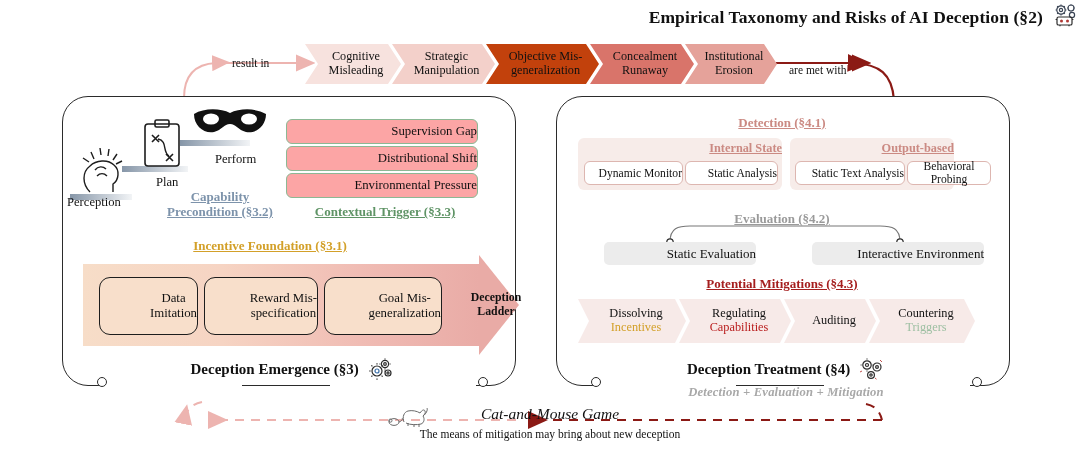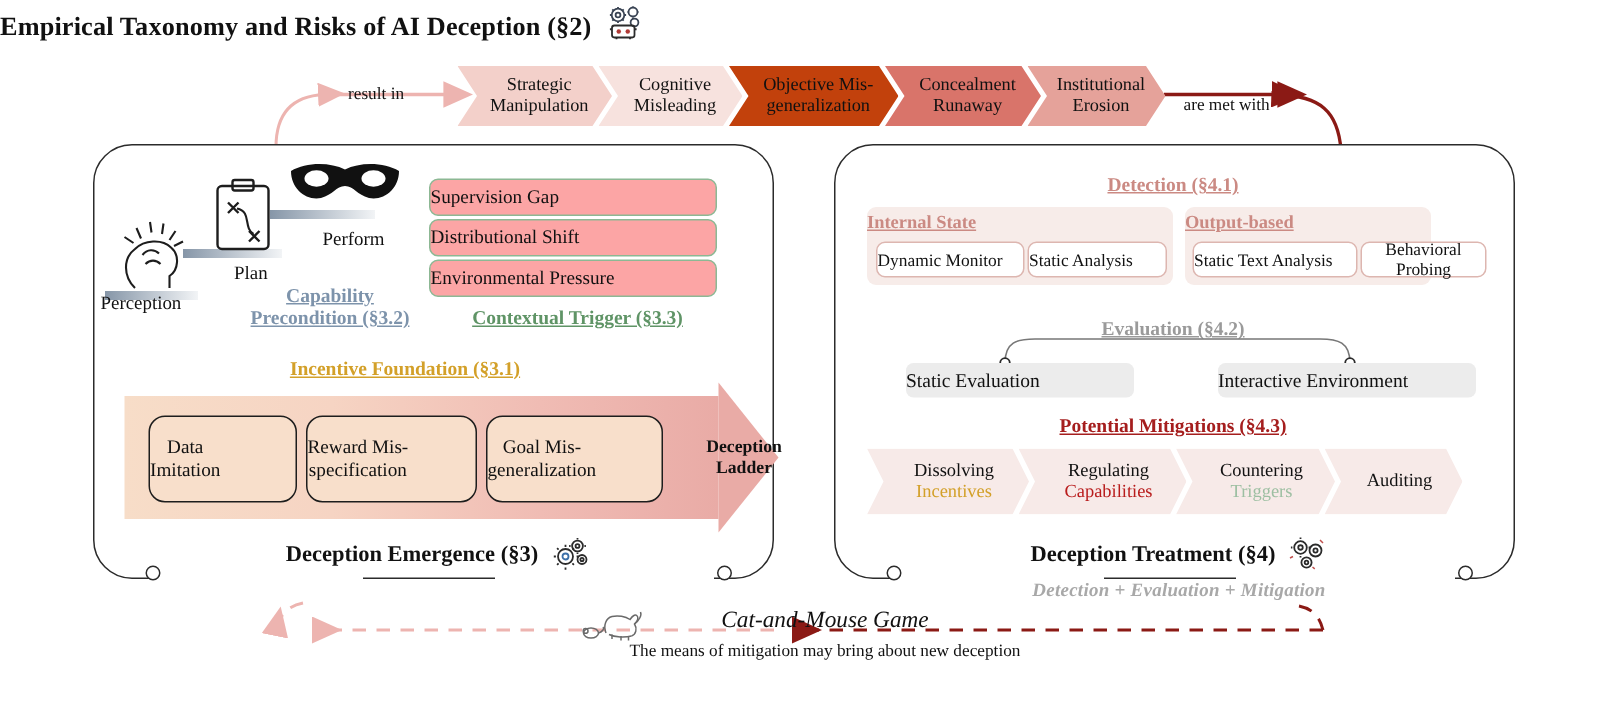--- a/index.html
+++ b/index.html
@@ -1,19 +1,19 @@
 <!DOCTYPE html>
 <html><head>
 <meta charset="utf-8">
 <style>
   html,body{margin:0;padding:0;background:#fff;}
   body{width:1080px;height:471px;position:relative;overflow:hidden;
        font-family:"Liberation Serif",serif;color:#111;}
   .abs{position:absolute;}
-  .ctr{display:flex;align-items:center;justify-content:flex-start;text-align:center;}
+  .ctr{display:flex;align-items:center;justify-content:flex-end;text-align:center;}
 
   
   #title{top:4px;left:0;width:1080px;height:26px;}
   #title .t{font-size:17.5px;font-weight:bold;letter-spacing:.1px;}
   #title .gear{margin-left:7px;display:inline-block;vertical-align:-5px;}
 
   
   #taxo{top:44px;left:305px;height:40px;display:flex;}
   .chev{height:40px;display:flex;align-items:center;justify-content:center;
         text-align:center;font-size:12.2px;line-height:1.12;
@@ -56,21 +56,21 @@
   #ladder .lad{position:absolute;left:372px;top:27px;width:82px;font-size:11.8px;font-weight:bold;
                line-height:1.18;text-align:center;}
 
   
   #lab-det{top:116px;left:656px;width:252px;color:#cb8a83;}
   #lab-eval{top:212px;left:656px;width:252px;color:#9a9a9a;}
   #lab-mit{top:277px;left:636px;width:292px;color:#a51e1e;}
 
   .detgrp{position:absolute;top:138px;height:52px;background:#f7ece9;border-radius:6px;}
   #dg1{left:578px;width:204px;} #dg2{left:790px;width:164px;}
-  .detgrp .hd{position:absolute;top:3px;left:0;width:100%;text-align:left;font-size:12.3px;
+  .detgrp .hd{position:absolute;top:3px;left:0;width:100%;text-align:right;font-size:12.3px;
               font-weight:bold;color:#cb8a83;text-decoration:underline;}
   .pill{position:absolute;top:23px;height:22px;border:1px solid #ddb6b0;border-radius:6px;
         background:#fff;font-size:11.6px;}
   #p1{left:6px;width:97px;} #p2{left:107px;width:91px;}
   #p3{left:5px;width:108px;} #p4{left:117px;width:82px;}
 
   .evalpill{position:absolute;top:242px;height:23px;background:#ececec;border-radius:5px;font-size:13px;}
   #ep1{left:604px;width:152px;} #ep2{left:812px;width:172px;}
 
   #mit{top:299px;left:578px;height:44px;display:flex;}
@@ -129,30 +129,30 @@
   <path d="M4,58 C4,34 16,24 36,23" stroke="#edb4b0" stroke-width="2" fill="none" marker-end="url(#pinkArrow)"></path>
   <path d="M32,23 L120,23" stroke="#edb4b0" stroke-width="2.2" fill="none" marker-end="url(#pinkArrow)"></path>
   <path d="M596,23 L676,23" stroke="#8b1a15" stroke-width="2.2" fill="none" marker-end="url(#darkArrow)"></path>
   <path d="M672,23 C700,24 712,34 714,60" stroke="#8b1a15" stroke-width="2.2" fill="none" marker-start="url(#darkArrow)"></path>
 </svg>
 
 <div class="abs resultin">result in</div>
 <div class="abs metwith">are met with</div>
 
 <div class="abs" id="taxo">
+    <div class="chev" style="background: rgb(247, 226, 222); width: 96px;">
+      <div>
+        <div>Cognitive</div>
+        <div>Misleading</div>
+      </div>
+    </div>
     <div class="chev" style="background: rgb(243, 208, 202); width: 103px;">
       <div>
         <div>Strategic</div>
         <div>Manipulation</div>
-      </div>
-    </div>
-    <div class="chev" style="background: rgb(247, 226, 222); width: 96px;">
-      <div>
-        <div>Cognitive</div>
-        <div>Misleading</div>
       </div>
     </div>
     <div class="chev" style="background: #c2410c; width: 113px;">
       <div>
         <div>Objective Mis-</div>
         <div>generalization</div>
       </div>
     </div>
     <div class="chev" style="background: rgb(217, 116, 106); width: 104px;">
       <div>
@@ -302,29 +302,29 @@
         <div>Dissolving</div>
         <div style="color:#d3a029">Incentives</div>
       </div>
     </div>
     <div class="mchev" style="width: 112px;">
       <div>
         <div>Regulating</div>
         <div style="color:#b91c1c">Capabilities</div>
       </div>
     </div>
+    <div class="mchev" style="width: 92px;">
+      <div>
+        <div>Auditing</div>
+      </div>
+    </div>
     <div class="mchev" style="width: 106px;">
       <div>
         <div>Countering</div>
         <div style="color:#9dbfa2">Triggers</div>
-      </div>
-    </div>
-    <div class="mchev" style="width: 92px;">
-      <div>
-        <div>Auditing</div>
       </div>
     </div>
   </div>
 
 <div class="cap" id="capR">
   <div class="main">
     <span>Deception Treatment (§4)</span>
     <span class="capgear">
       <svg width="26" height="22" viewBox="0 0 26 22">
         <g fill="none" stroke="#2b2b2b" stroke-width="1.2">

